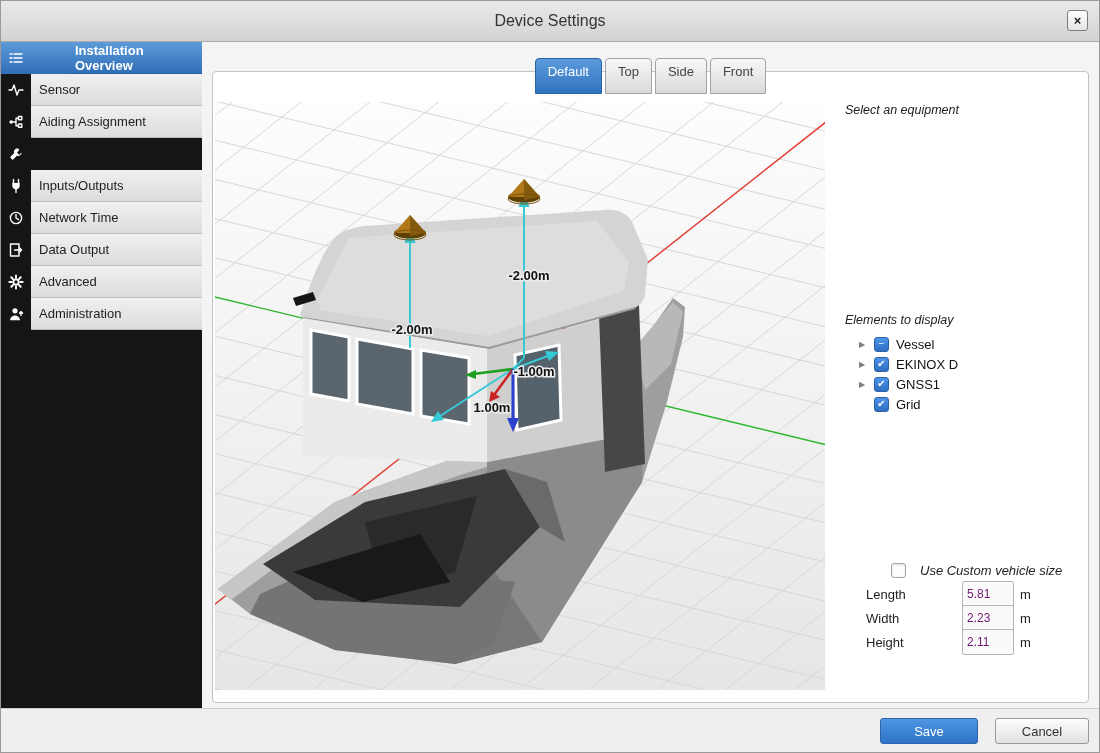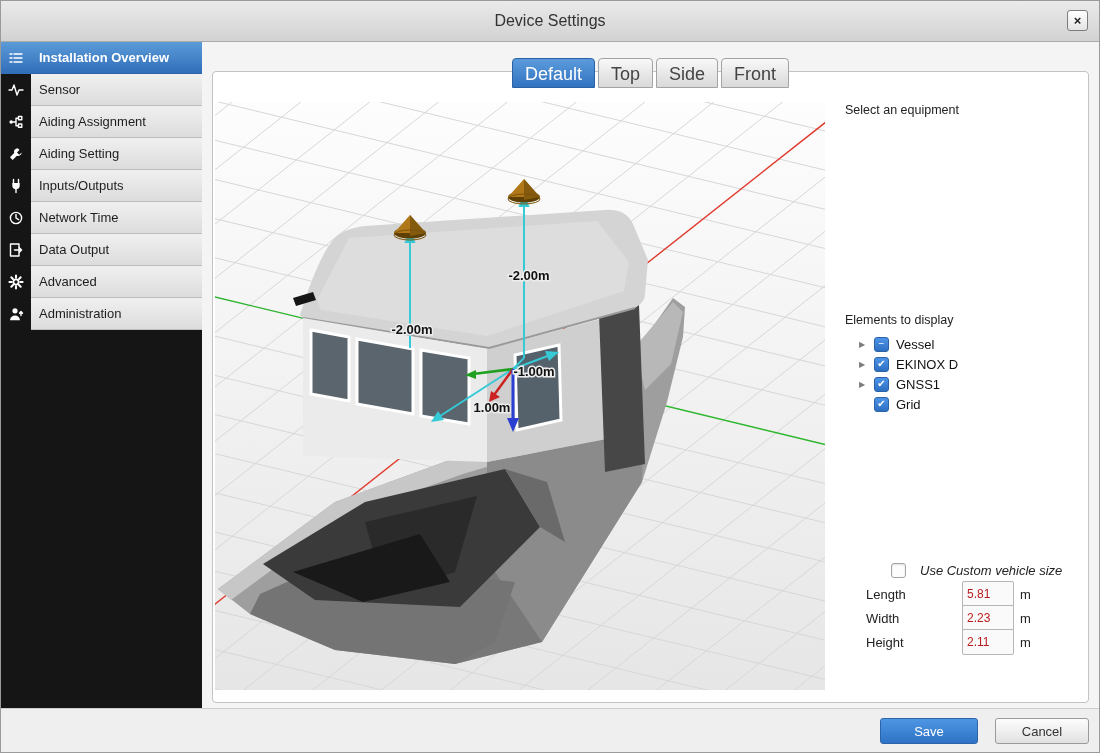--- a/index.html
+++ b/index.html
@@ -9,59 +9,59 @@
   .titlebar{position:absolute;left:0;top:0;right:0;height:40px;background:linear-gradient(#eaeaea,#d2d2d2);border-bottom:1px solid #aaa;}
   .titlebar .title{text-align:center;line-height:40px;font-size:16px;color:#333;}
   .close-btn{position:absolute;top:9px;right:11px;width:21px;height:21px;background:linear-gradient(#ffffff,#e4e4e4);border:1px solid #7d7d7d;border-radius:3px;font-weight:bold;font-size:13px;line-height:19px;text-align:center;color:#222;cursor:pointer;padding:0;}
 
   
   .sidebar{position:absolute;left:0;top:41px;width:201px;bottom:43px;background:#151515;}
   .side-item{display:flex;align-items:stretch;height:32px;cursor:pointer;}
   .side-item .icon{width:30px;flex:none;display:flex;align-items:center;justify-content:center;}
   .side-item .icon svg{stroke:#fff;fill:none;stroke-width:1.4;stroke-linecap:round;stroke-linejoin:round;}
   .side-item .lbl{flex:1;display:flex;align-items:center;padding-left:8px;font-size:13px;color:#1d1d1d;background:linear-gradient(#f0f0f0,#dcdcdc);border-bottom:1px solid #bdbdbd;}
-  .side-item.active{background:linear-gradient(#5b9bd8,#2f6db8);}
+  .side-item.active{background:linear-gradient(#5b9bd8,#2f6db8);gap:36px;}
   .side-item.active .lbl{background:transparent;color:#fff;font-weight:bold;border-bottom-color:#2a62a5;}
 
   
   .bottombar{position:absolute;left:0;right:0;bottom:0;height:43px;background:#efefef;border-top:1px solid #cdcdcd;}
   .btn{position:absolute;top:9px;height:26px;border-radius:3px;font-size:13px;cursor:pointer;font-family:"Liberation Sans",sans-serif;}
   .btn-save{right:121px;width:98px;background:linear-gradient(#4e97e4,#2e73c5);border:1px solid #2b64a9;color:#fff;}
   .btn-cancel{right:10px;width:94px;background:linear-gradient(#fdfdfd,#e1e1e1);border:1px solid #9b9b9b;color:#333;}
 
   
   .content{position:absolute;left:201px;top:41px;right:0;bottom:43px;background:#f4f4f4;}
   .panel{position:absolute;left:10px;top:29px;right:10px;bottom:6px;background:#fff;border:1px solid #c3c3c3;border-radius:4px;}
   .tabs{position:absolute;top:16px;left:0;right:0;display:flex;justify-content:center;gap:3px;z-index:5;}
-  .tab{padding:5px 12px 2px;font-size:18px;border:1px solid #a3a3a3;border-radius:4px 4px 0 0;background:linear-gradient(#f8f8f8,#d9d9d9);color:#444;cursor:pointer;}
+  .tab{padding:5px 12px 14px;font-size:13px;border:1px solid #a3a3a3;border-radius:4px 4px 0 0;background:linear-gradient(#f8f8f8,#d9d9d9);color:#444;cursor:pointer;}
   .tab.active{background:linear-gradient(#5b9bdc,#3273c0);border-color:#2a62a5;color:#fff;}
 
   
   .viewport{position:absolute;left:2px;top:30px;width:610px;height:588px;background:linear-gradient(#fdfdfd,#e6e6e6);overflow:hidden;}
   .viewport svg{display:block;}
   #grid-lines line{stroke:#d7d7d7;stroke-width:1;}
   .scene text{font-family:"Liberation Sans",sans-serif;font-size:13px;font-weight:bold;fill:#111;paint-order:stroke;stroke:#ececec;stroke-width:3px;text-anchor:middle;}
 
   
-  .sel-heading,.elems-heading{position:absolute;font-size:12.5px;color:#222;}
+  .sel-heading,.elems-heading{position:absolute;font-style:italic;font-size:12.5px;color:#222;}
   .sel-heading{left:632px;top:31px;}
   .elems-heading{left:632px;top:241px;}
   .tree{position:absolute;left:646px;top:262px;}
   .tree-row{display:flex;align-items:center;height:20px;cursor:pointer;}
   .tri{width:15px;font-size:8px;color:#7d7d7d;flex:none;}
   .cb{width:15px;height:15px;border-radius:3px;margin-right:7px;display:flex;align-items:center;justify-content:center;box-sizing:border-box;flex:none;}
   .cb.on{background:linear-gradient(#4d94e8,#2d6fc2);border:1px solid #2a62a5;color:#fff;font-size:10px;line-height:1;}
   .cb.off{background:#fdfdfd;border:1px solid #a5a5a5;box-shadow:inset 0 1px 2px rgba(0,0,0,.12);}
   .tree-lbl{font-size:13px;color:#111;}
   .custom-row{position:absolute;left:630px;top:491px;display:flex;align-items:center;cursor:pointer;padding-left:48px;}
   .custom-row .clabel{margin-left:7px;font-style:italic;font-size:13px;color:#222;}
   .dims{position:absolute;left:653px;top:510px;}
   .dim-row{display:flex;align-items:center;height:24px;}
   .dim-label{width:96px;font-size:13px;color:#222;}
-  .dim-input{width:42px;height:16px;border:1px solid #b5b5b5;background:#fafafa;color:#b91c1c;font-size:12px;padding:4px 4px;border-radius:2px;font-family:"Liberation Sans",sans-serif;}
+  .dim-input{width:42px;height:16px;border:1px solid #b5b5b5;background:#fafafa;color:#701a75;font-size:12px;padding:4px 4px;border-radius:2px;font-family:"Liberation Sans",sans-serif;}
   .dim-unit{margin-left:6px;font-size:13px;color:#222;}
 </style>
 </head>
 <body>
 
 <div class="window">
 
   <div class="titlebar">
     <div class="title">Device Settings</div>
     <button class="close-btn">×</button>
@@ -94,21 +94,20 @@
           </svg>
       </span>
       <span class="lbl">Aiding Assignment</span>
     </div>
     <div class="side-item">
       <span class="icon">
         <svg width="16" height="16" viewBox="0 0 16 16">
             <path d="M9.5 2.3a3.6 3.6 0 0 0-3.3 4.8L2 11.3 4.7 14l4.2-4.2a3.6 3.6 0 0 0 4.7-3.4L11.2 8.8 9 6.6l2.4-2.5a3.6 3.6 0 0 0-1.9-1.8z" fill="#fff" stroke="none"></path>
           </svg>
       </span>
-      <span class="lbl">Aiding Setting</span>
     </div>
     <div class="side-item">
       <span class="icon">
         <svg width="16" height="16" viewBox="0 0 16 16">
             <path d="M5.5 1.5v3.5M10.5 1.5v3.5"></path>
             <path d="M4.3 5h7.4v2.4a3.7 3.7 0 0 1-7.4 0z" fill="#fff" stroke="none"></path>
             <path d="M8 11.3v3.2"></path>
           </svg>
       </span>
       <span class="lbl">Inputs/Outputs</span>

